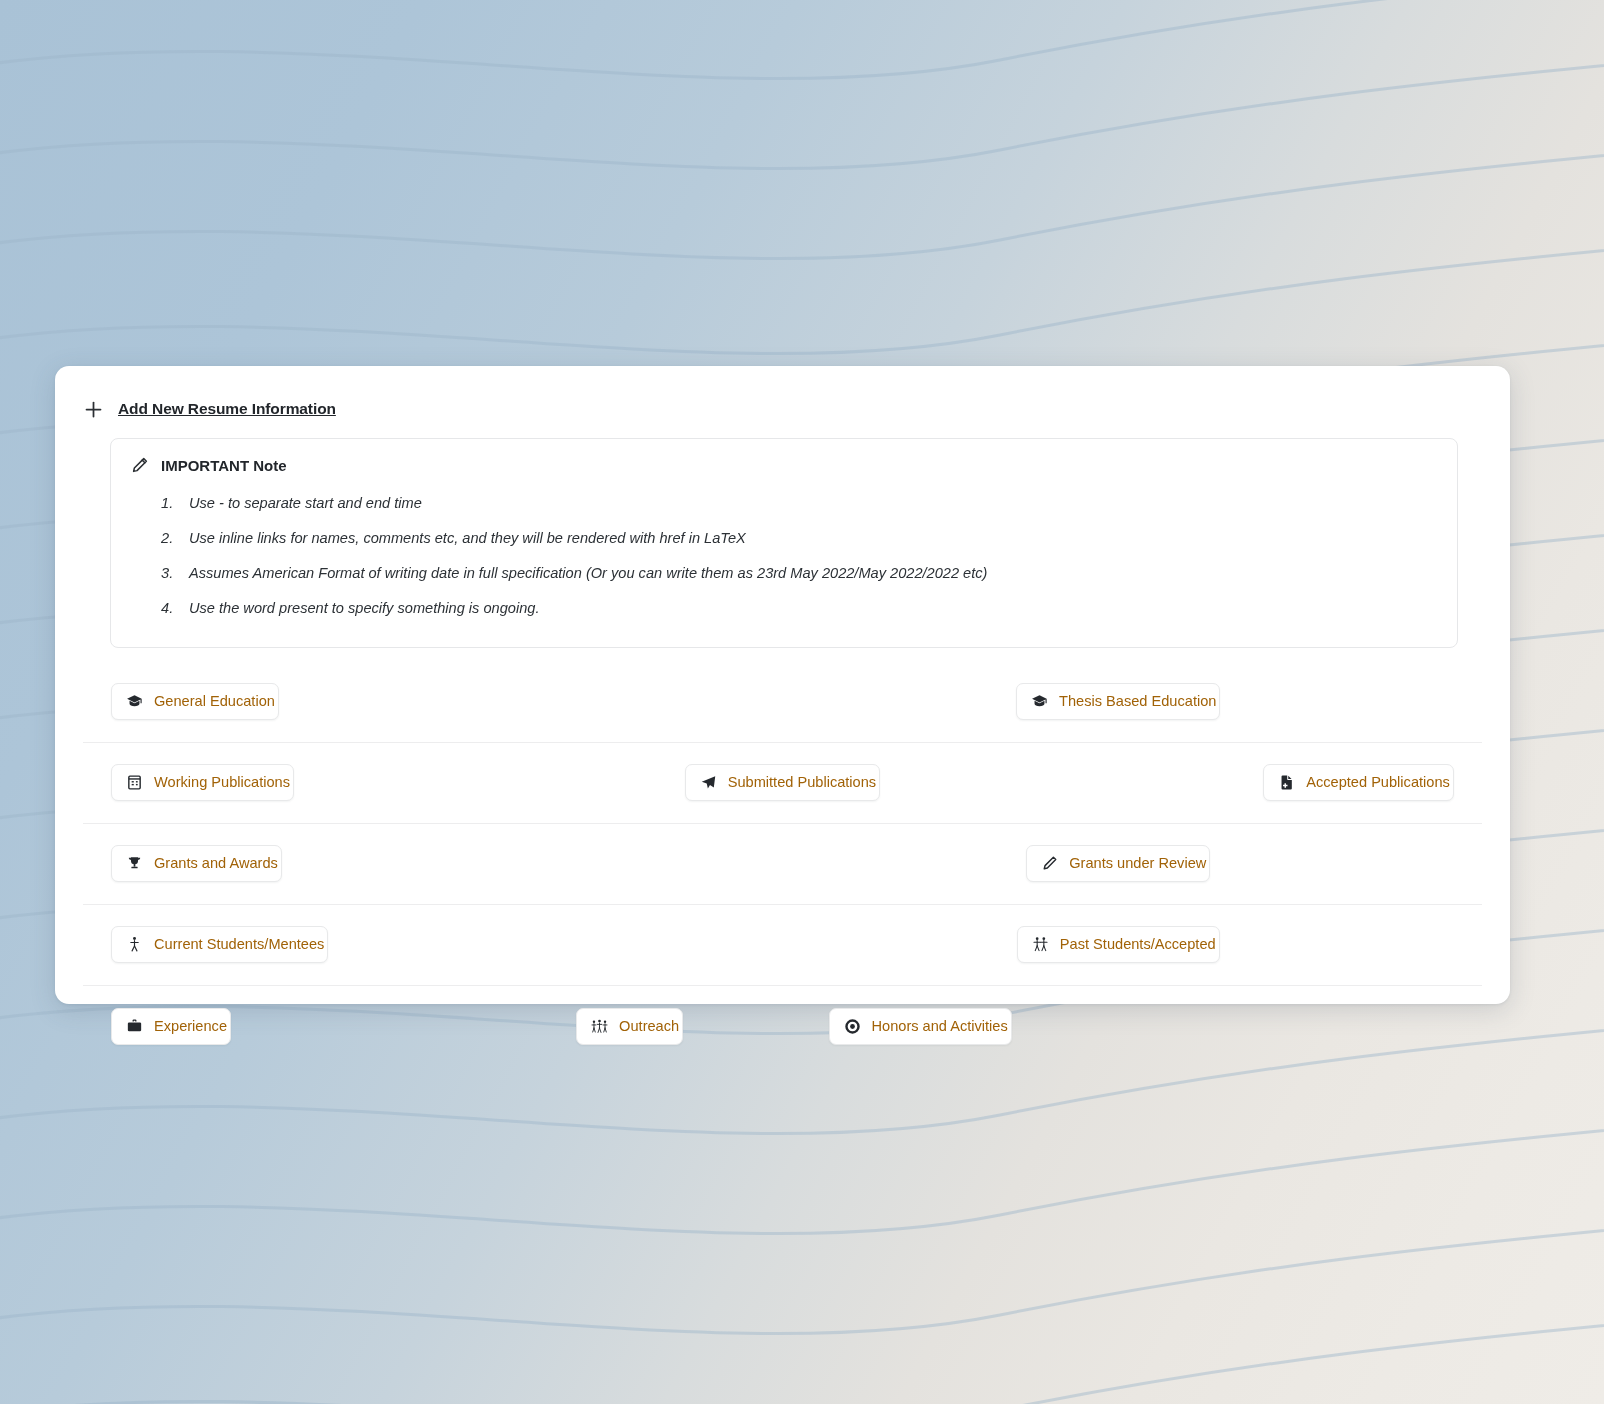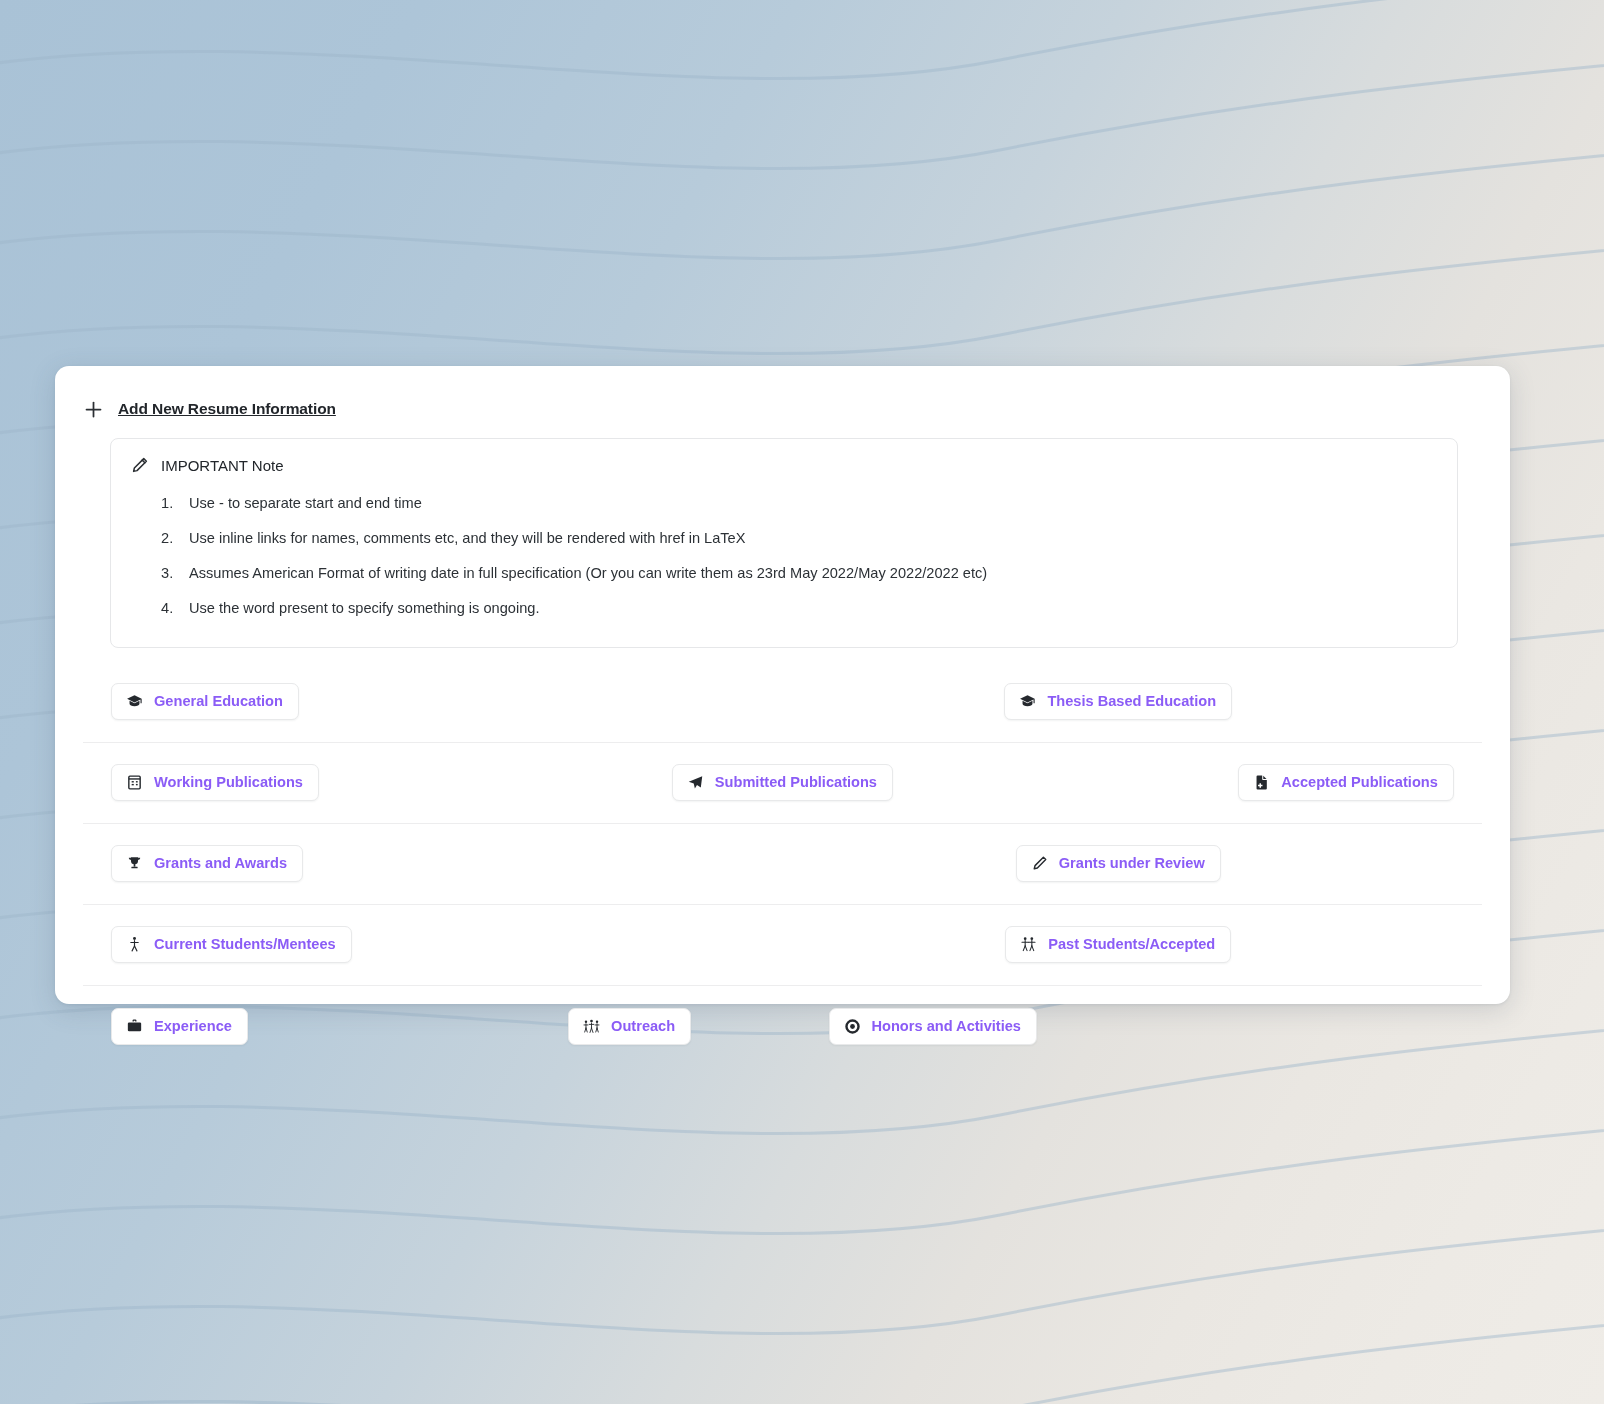--- a/index.html
+++ b/index.html
@@ -91,36 +91,37 @@
     gap: 12px;
   }
   .pencil-icon {
     width: 18px;
     height: 18px;
     flex: none;
     color: #2b2f33;
   }
   .note-title {
     font-size: 15px;
-    font-weight: 400;
+    font-weight: 700;
     color: #22262b;
   }
   .note-list {
     margin: 12px 0 0 0;
     padding-left: 58px;
     list-style: none;
     counter-reset: noteitem;
   }
   .note-list li {
     position: relative;
     counter-increment: noteitem;
     font-size: 14.6px;
     color: #2c3136;
     line-height: 1.45;
     padding: 7px 0;
+    font-style: italic;
   }
   .note-list li::before {
     content: counter(noteitem) ".";
     position: absolute;
     left: -28px;
     color: #2c3136;
   }
 
   
   .rows {
@@ -155,24 +156,24 @@
   .cols-4 .row-slot:nth-child(4) { justify-content: flex-end; }
 
   
   .chip {
     display: inline-flex;
     align-items: center;
     gap: 11px;
     background: #ffffff;
     border: 1px solid #e8e9ea;
     border-radius: 7px;
-    padding: 9px 15px 9px 14px;
+    padding: 9px 3px 9px 14px;
     font-size: 14.6px;
-    font-weight: 700;
-    color: #8b5cf6;
+    font-weight: 400;
+    color: #a16207;
     cursor: pointer;
     box-shadow: 0 1px 2px rgba(20, 30, 40, 0.055);
     white-space: nowrap;
     line-height: 1;
   }
   .chip-icon {
     width: 17px;
     height: 17px;
     flex: none;
     color: #25292e;

